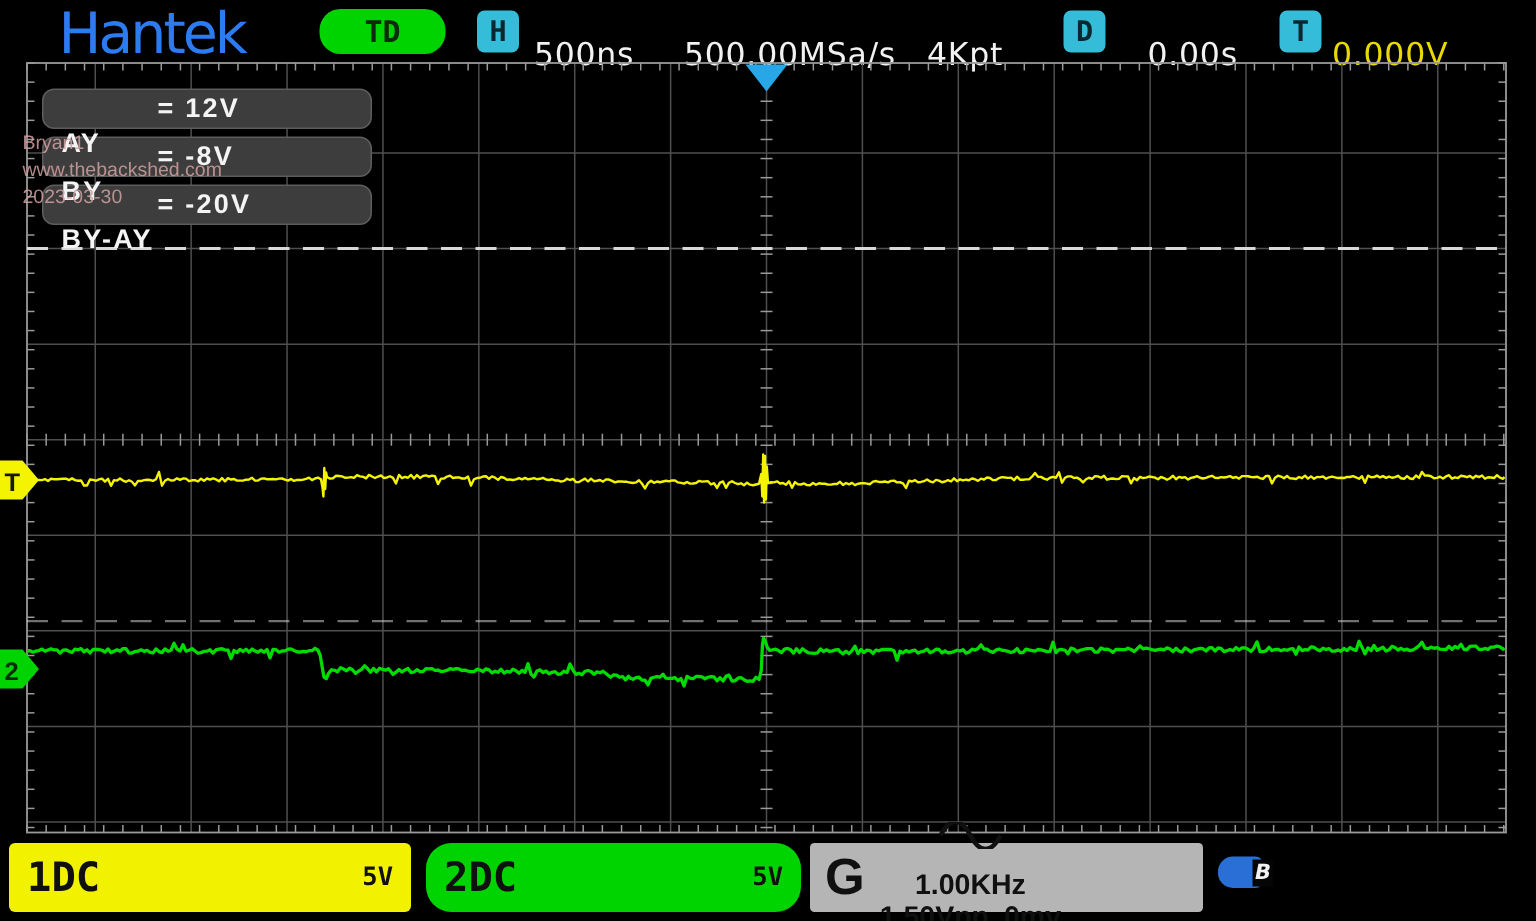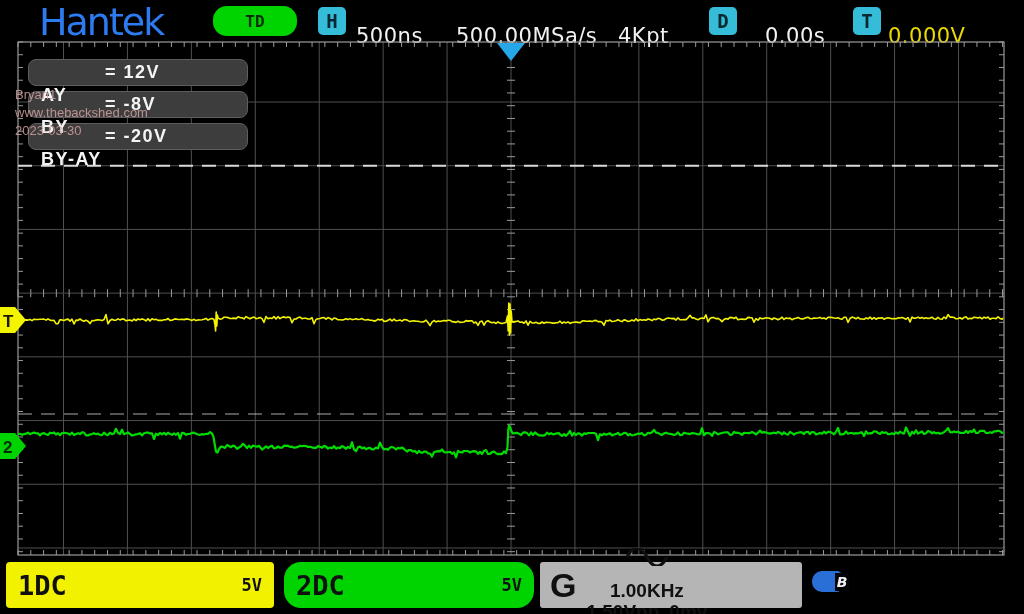--- a/index.html
+++ b/index.html
@@ -3,21 +3,21 @@
 <meta charset="utf-8">
 <style>
   html,body{margin:0;padding:0;background:#000;}
   .screen{position:relative;width:1024px;height:614px;background:#000;overflow:hidden;
           font-family:"Liberation Sans",sans-serif;}
   
   .hdr-logo{position:absolute;left:28px;top:0px;font-size:38px;font-weight:400;letter-spacing:-2px;
             color:#2d7bf0;font-family:"DejaVu Sans",sans-serif;margin-left:11px;}
   .btn-td{position:absolute;left:213px;top:6px;width:84px;height:30px;background:#00d400;
           border-radius:14px;display:flex;align-items:center;justify-content:center;
-          font-weight:bold;font-size:16px;color:#0c2a0c;font-family:"DejaVu Sans Mono",monospace;}
+          font-weight:bold;font-size:20px;color:#0c2a0c;font-family:"DejaVu Sans Mono",monospace;}
   .badge{position:absolute;top:7px;width:28px;height:28px;background:#35bcd9;border-radius:5px;
          display:flex;align-items:center;justify-content:center;font-weight:bold;font-size:19px;
          color:#06282e;font-family:"DejaVu Sans Mono",monospace;}
   .hdr-val{position:absolute;top:24px;font-weight:normal;font-size:21px;color:#f2f2f2;
            font-family:"DejaVu Sans",sans-serif;letter-spacing:0.5px;}
   .hdr-val.yellow{color:#e9d900;}
   
   .meas{position:absolute;left:28px;top:59px;z-index:4;}
   .meas-row{width:220px;height:27px;background:#3d3d3d;border:1px solid #5d5d5d;border-radius:8px;
             margin-bottom:5px;display:flex;align-items:center;padding:0 12px;box-sizing:border-box;

